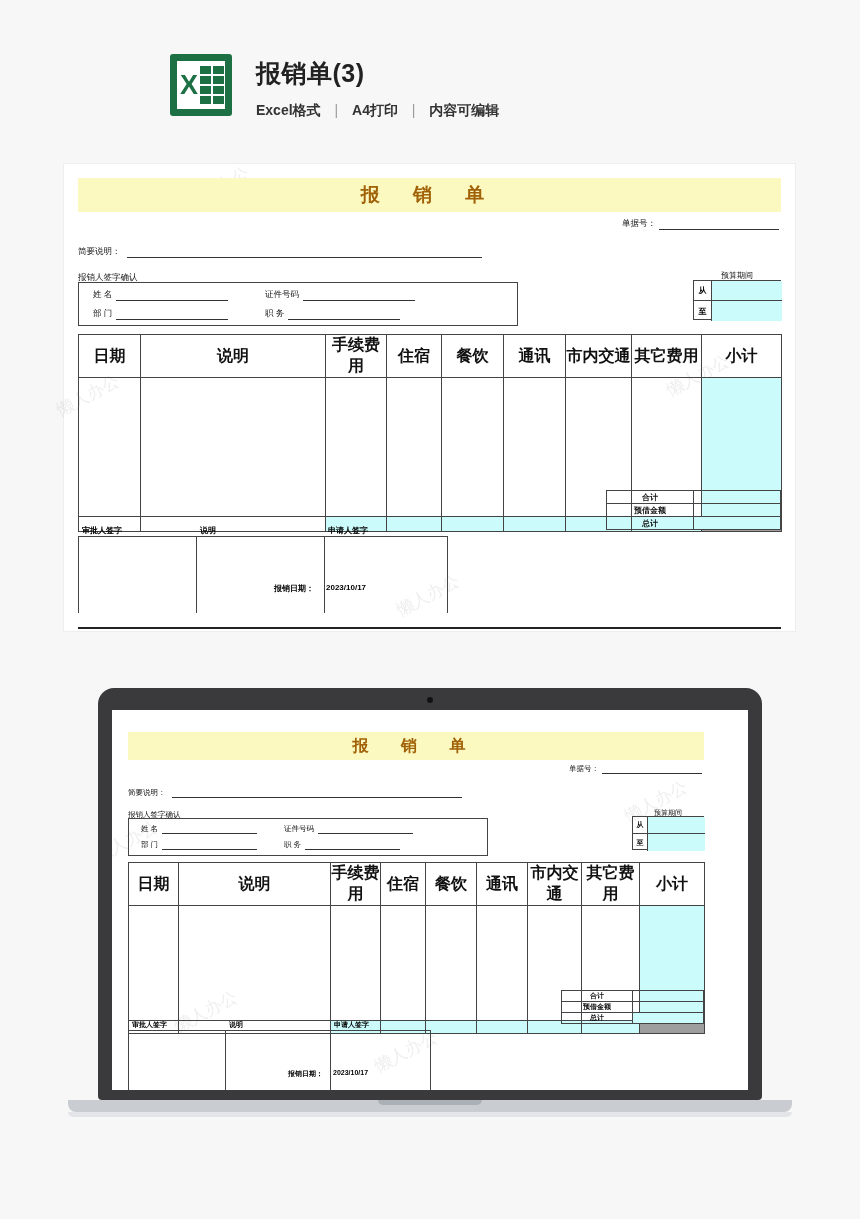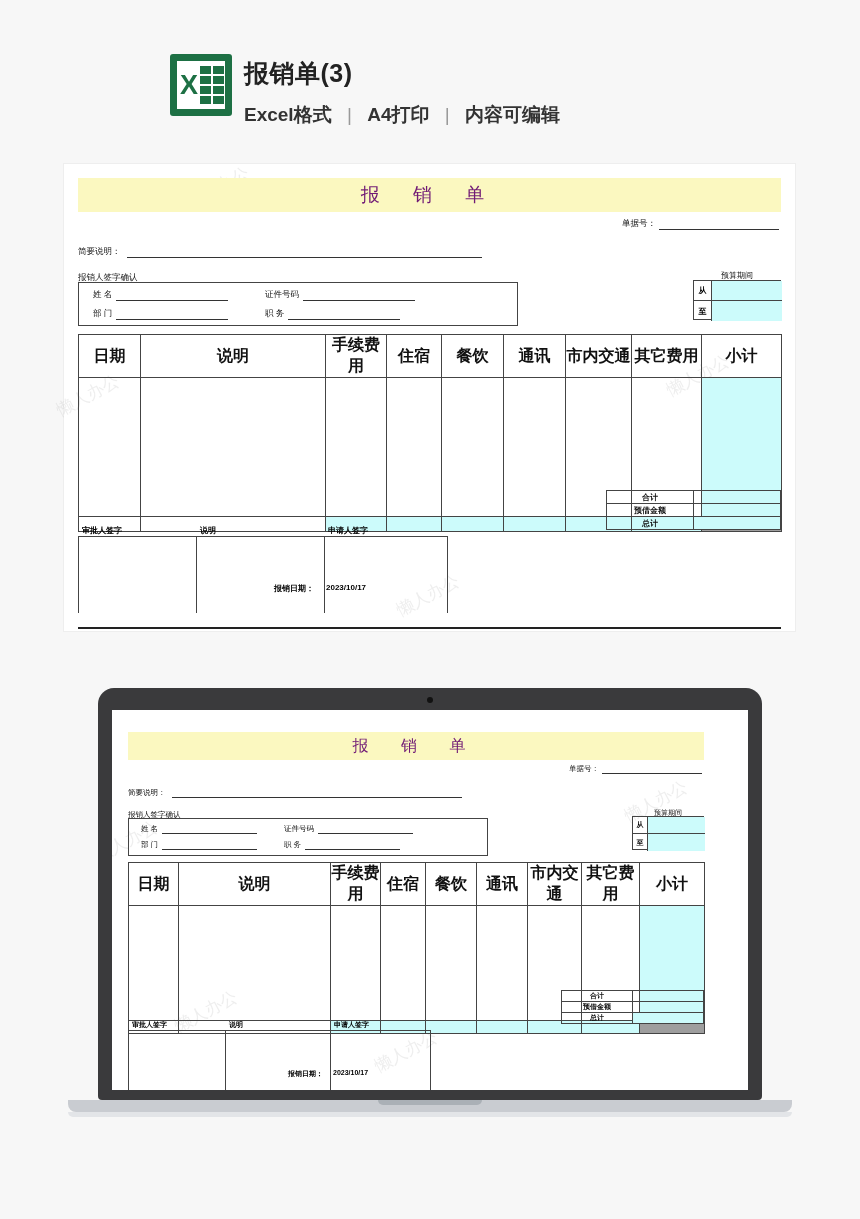--- a/index.html
+++ b/index.html
@@ -30,39 +30,39 @@
     color: #1d7044; font-size: 27px; font-weight: bold; line-height: 36px;
     text-align: center; z-index: 3;
   }
   .xls-icon .grid {
     position: absolute; left: 30px; top: 12px; width: 24px; height: 38px;
     z-index: 3; display: grid;
     grid-template-columns: 1fr 1fr; grid-template-rows: repeat(4, 1fr);
     gap: 2px;
   }
   .xls-icon .grid i { background: #1d7044; display: block; }
-  .head-text { margin-left: 12px; }
+  .head-text { margin-left: 24px; }
   .doc-title {
     font-size: 25px; font-weight: bold; color: #222; letter-spacing: .5px;
     margin: 10px 0 0 0; line-height: 1.2;
   }
   .doc-meta {
-    margin-top: 14px; font-size: 19px; color: #333; font-weight: bold; text-align: right;
+    margin-top: 14px; font-size: 14px; color: #333; font-weight: bold; text-align: right;
   }
   .doc-meta .sep { color: #999; font-weight: normal; margin: 0 10px; }
 
   
   .sheet { position: relative; background: #fff; }
   .sheet .wm {
     position: absolute; color: rgba(150,150,150,.16); font-size: 17px;
     transform: rotate(-28deg); pointer-events: none; white-space: nowrap;
   }
   .band {
     background: #fbf8c0; display: flex; align-items: center; justify-content: center;
-    font-weight: normal; color: #701a75;
+    font-weight: bold; color: #a16207;
   }
   .band span { letter-spacing: 14px; }
   .lbl { font-weight: normal; color: #111; white-space: nowrap; }
   .uline { border-bottom: 1px solid #333; display: inline-block; }
   .tbl { border-collapse: collapse; table-layout: fixed; width: 100%; }
   .tbl td, .tbl th {
     border: 1px solid #444; text-align: center; font-weight: bold; color: #111;
     padding: 0;
   }
   .cyan { background: #ccfbfb; }

